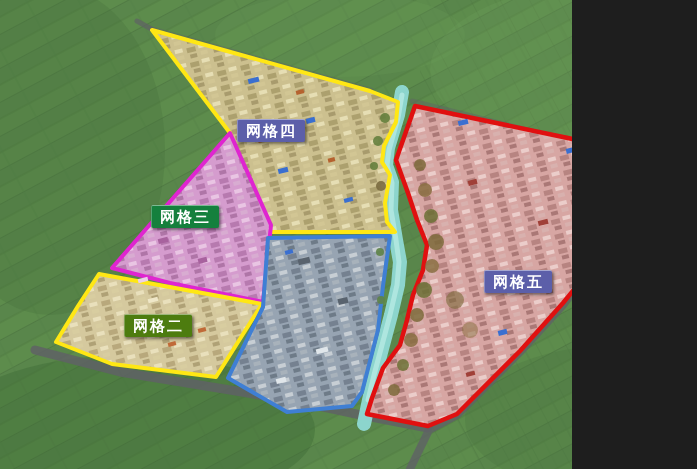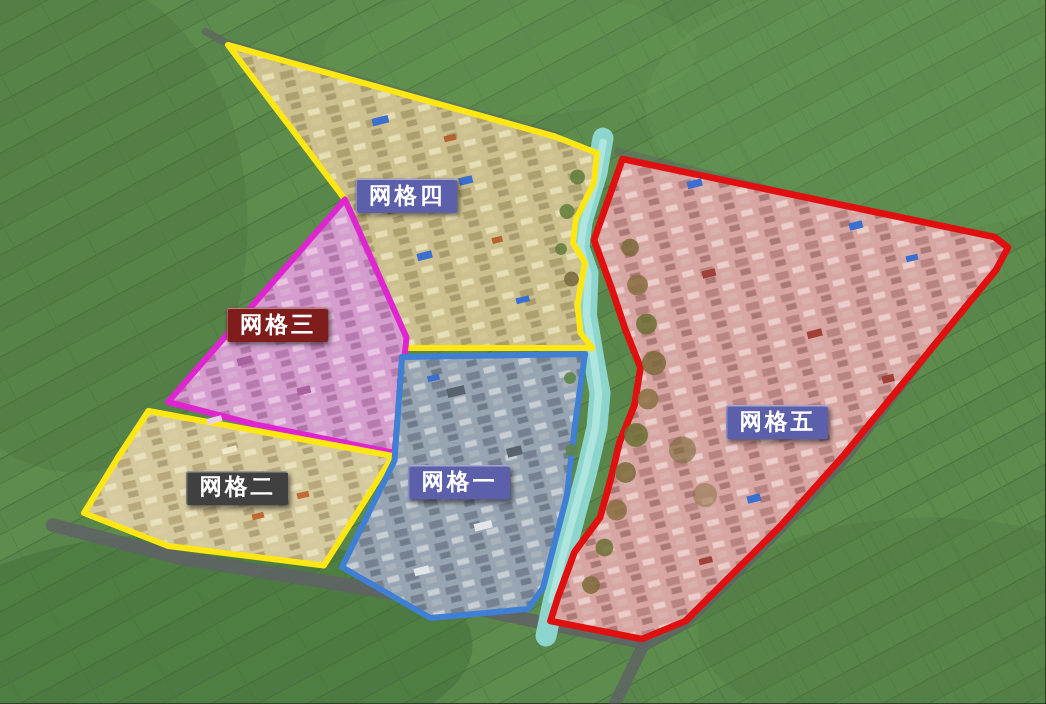--- a/index.html
+++ b/index.html
@@ -1,18 +1,18 @@
 <!DOCTYPE html>
 <html><head>
 <meta charset="utf-8">
 <style>
   html, body { margin: 0; padding: 0; background: #1e1e1e; }
   .stage {
     position: relative;
-    width: 697px;
+    width: 572px;
     height: 469px;
     overflow: hidden;
     font-family: "Liberation Sans", "DejaVu Sans", sans-serif;
   }
   .stage svg { position: absolute; left: 0; top: 0; display: block; }
   .zone-label {
     position: absolute;
     padding: 1px 8px 2px;
     font-size: 15px;
     font-weight: bold;
@@ -159,18 +159,17 @@
       <rect x="168" y="342" width="8" height="4" fill="#c06a38" transform="rotate(-14 172 344)"></rect>
       <rect x="198" y="328" width="8" height="4" fill="#c06a38" transform="rotate(-14 202 330)"></rect>
       <rect x="148" y="298" width="10" height="4" fill="#efe7c8" transform="rotate(-14 153 300)"></rect>
       <rect x="158" y="238" width="10" height="5" fill="#a8629e" transform="rotate(-14 163 240)"></rect>
       <rect x="198" y="258" width="9" height="5" fill="#a8629e" transform="rotate(-14 202 260)"></rect>
       <rect x="138" y="278" width="10" height="4" fill="#ecd0e8" transform="rotate(-14 143 280)"></rect>
     </g>
   </svg>
 
   <div class="zone-label" style="left: 237px; top: 119px; background-color: rgb(92, 95, 169); color: rgb(255, 255, 255);">网格四</div>
-  <div class="zone-label" style="left: 151px; top: 205px; background-color: #7f1d1d; color: rgb(255, 255, 255);">网格三</div>
-  <div class="zone-label" style="left: 124px; top: 314px; background-color: #404040; color: rgb(255, 255, 255); font-family: Liberation Serif, serif;">网格二</div>
-  <div class="zone-label" style="left: 272px; top: 310px; background-color: rgb(92, 95, 169); color: rgb(255, 255, 255);">网格一</div>
+  <div class="zone-label" style="left: 151px; top: 205px; background-color: #15803d; color: rgb(255, 255, 255);">网格三</div>
+  <div class="zone-label" style="left: 124px; top: 314px; background-color: #4d7c0f; color: rgb(255, 255, 255);">网格二</div>
   <div class="zone-label" style="left: 484px; top: 270px; background-color: rgb(92, 95, 169); color: rgb(255, 255, 255);">网格五</div>
 
 </div>
 
 </body></html>

